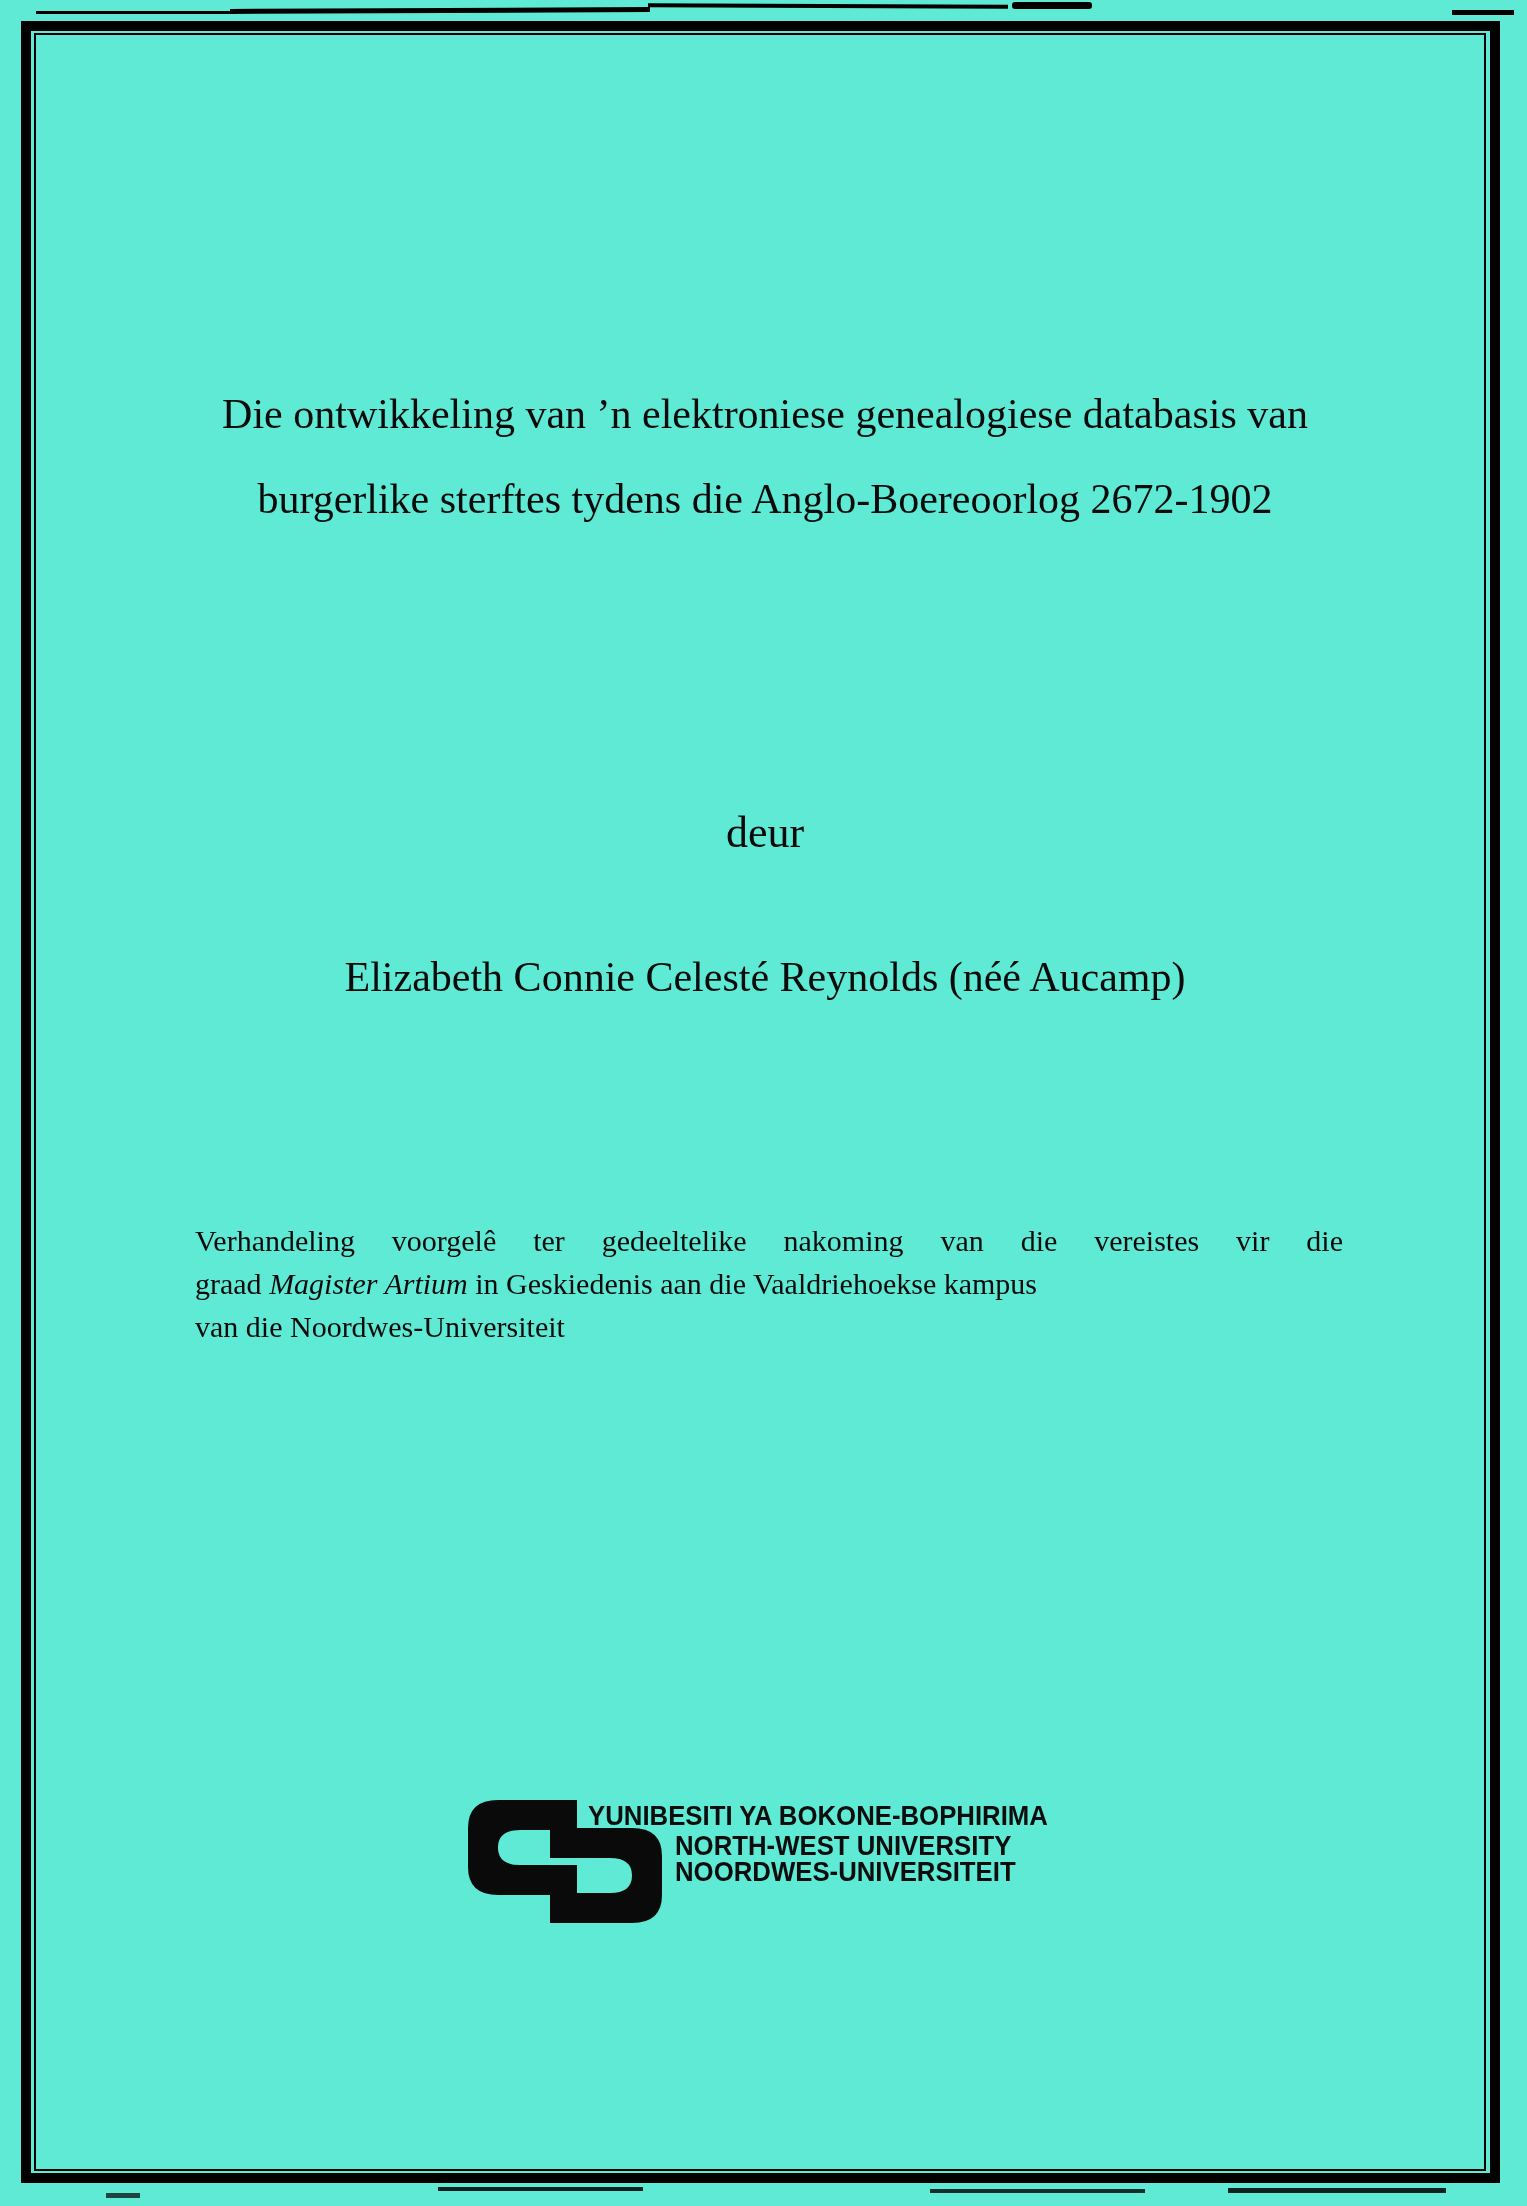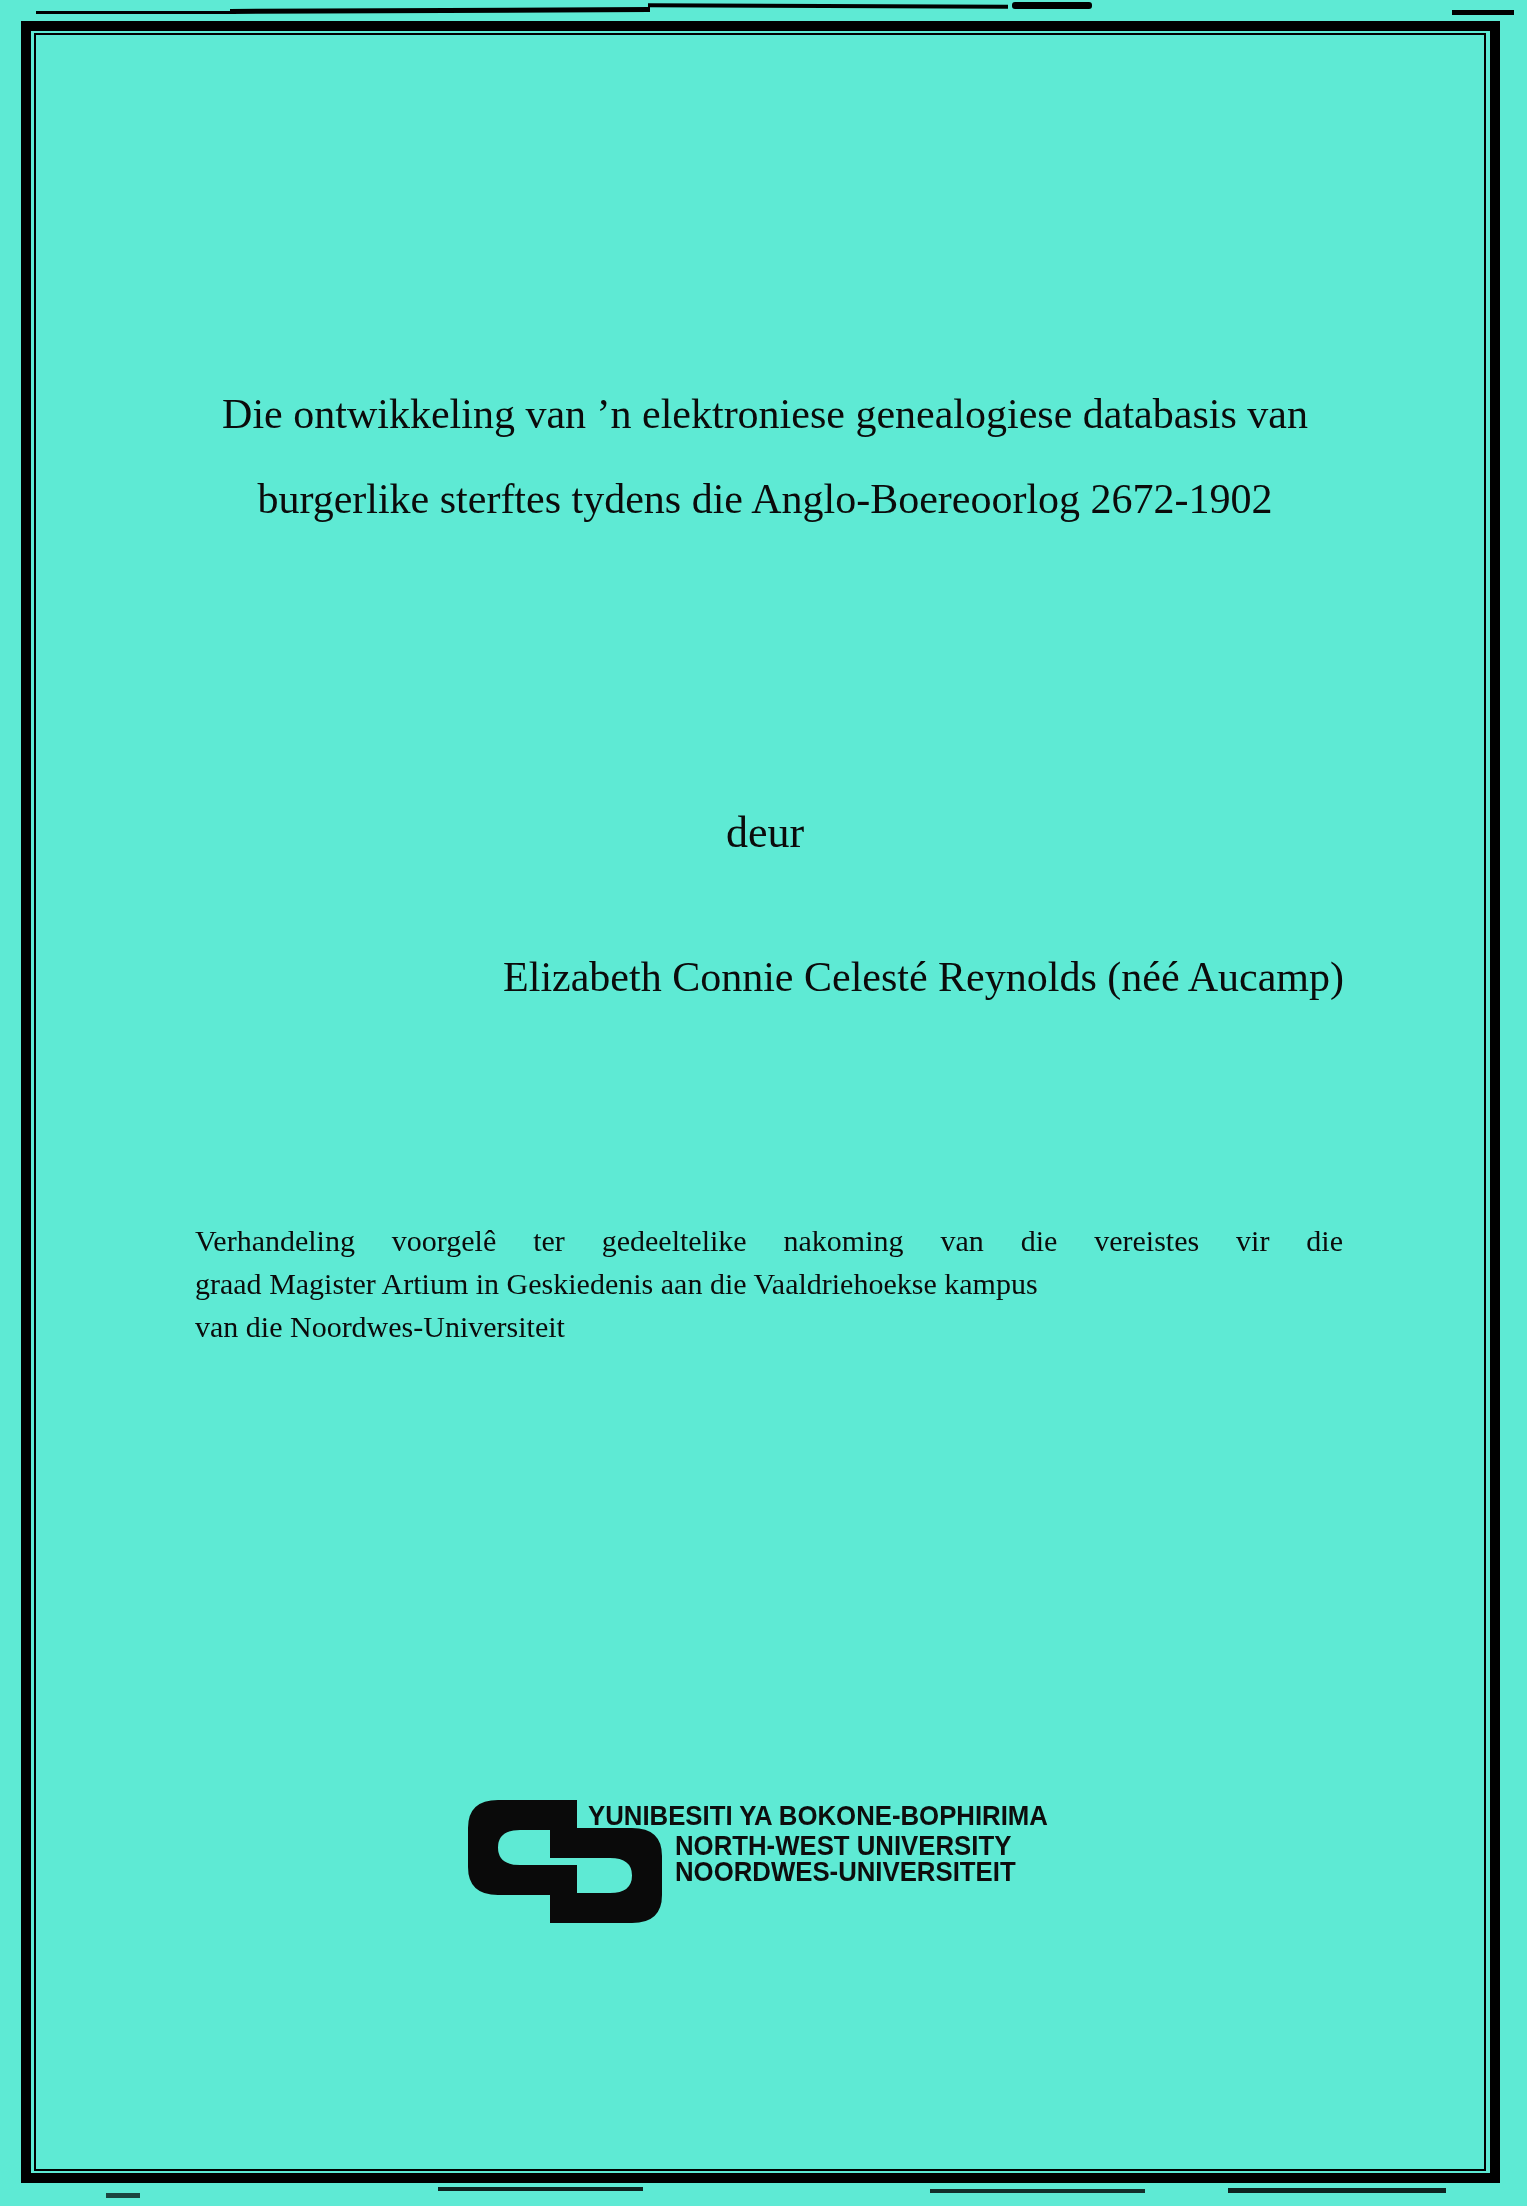--- a/index.html
+++ b/index.html
@@ -22,26 +22,26 @@
   .b1{left:438px;top:2187px;width:205px;height:4px;opacity:.85;}
   .b2{left:930px;top:2189px;width:215px;height:4px;opacity:.8;}
   .b3{left:1228px;top:2188px;width:218px;height:5px;opacity:.85;}
   .b4{left:106px;top:2193px;width:34px;height:5px;opacity:.7;}
 
   .centered{position:absolute;left:186px;width:1158px;text-align:center;white-space:nowrap;}
   .title-line{font-size:42px;}
   .t-l1{top:390px;}
   .t-l2{top:475px;}
   .byline{top:807px;font-size:44px;}
-  .author{top:953px;font-size:42px;text-align:right;}
+  .author{top:953px;font-size:42px;}
 
   .statement{position:absolute;left:195px;top:1219px;width:1148px;
     font-size:30px;line-height:43px;text-align:left;}
   .just{text-align:justify;text-align-last:justify;}
-  .it{}
+  .it{font-style:italic;}
 
   .supervisor-block{position:absolute;left:193px;top:1639px;font-size:35px;line-height:40px;}
 
   .logo{position:absolute;left:465px;top:1800px;width:660px;height:140px;}
   .logo-mark{position:absolute;left:0;top:0;width:200px;height:128px;}
   .logo-t{position:absolute;font-family:"Liberation Sans",sans-serif;font-weight:700;
     font-size:28px;white-space:nowrap;color:#0d0d0d;
     transform:scaleX(0.92);transform-origin:0 0;}
   .lt1{left:123px;top:0px;}
   .lt2{left:210px;top:30px;}

